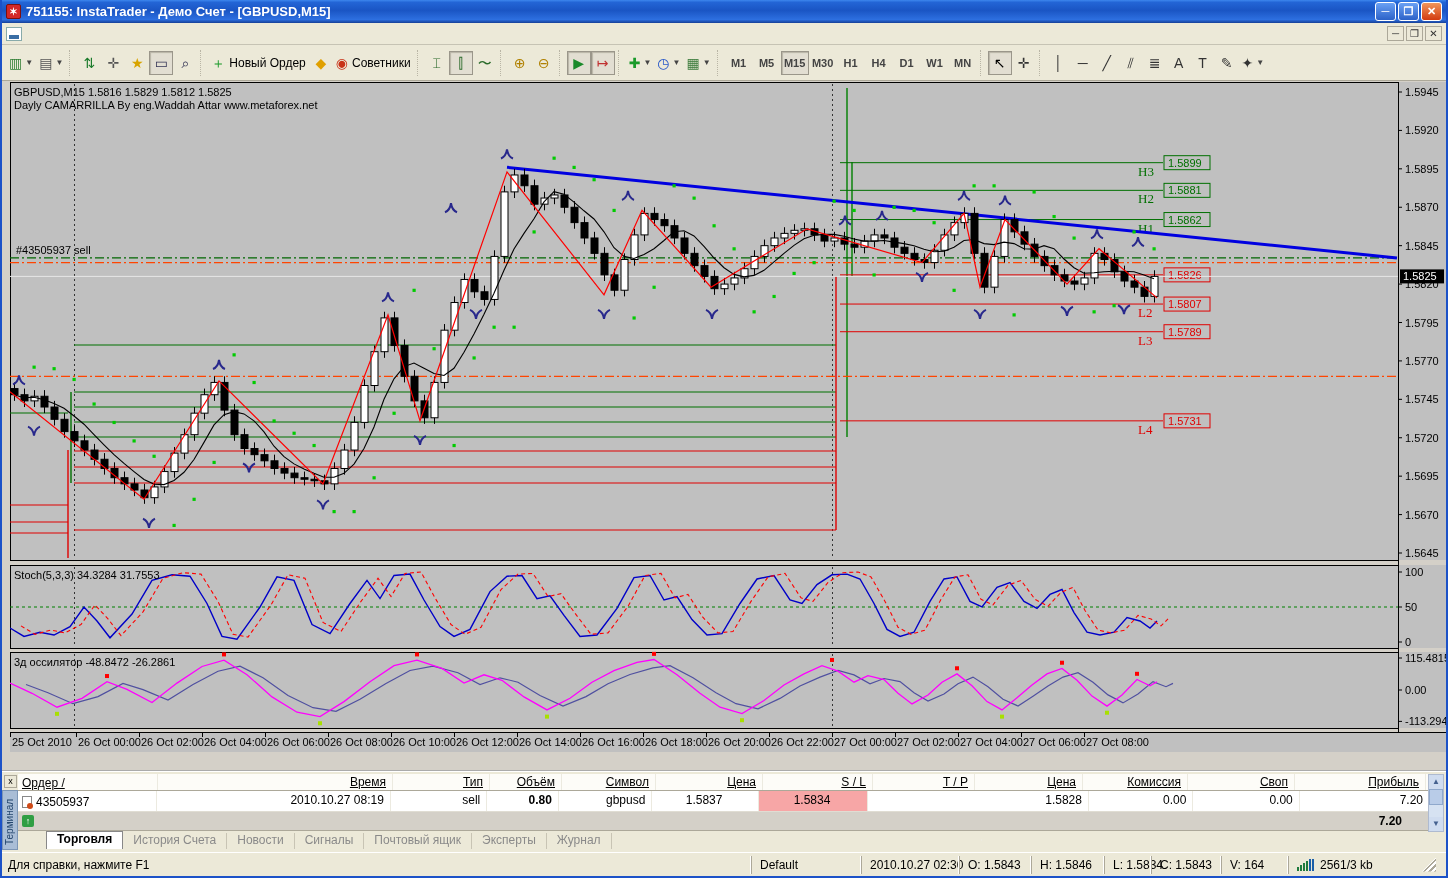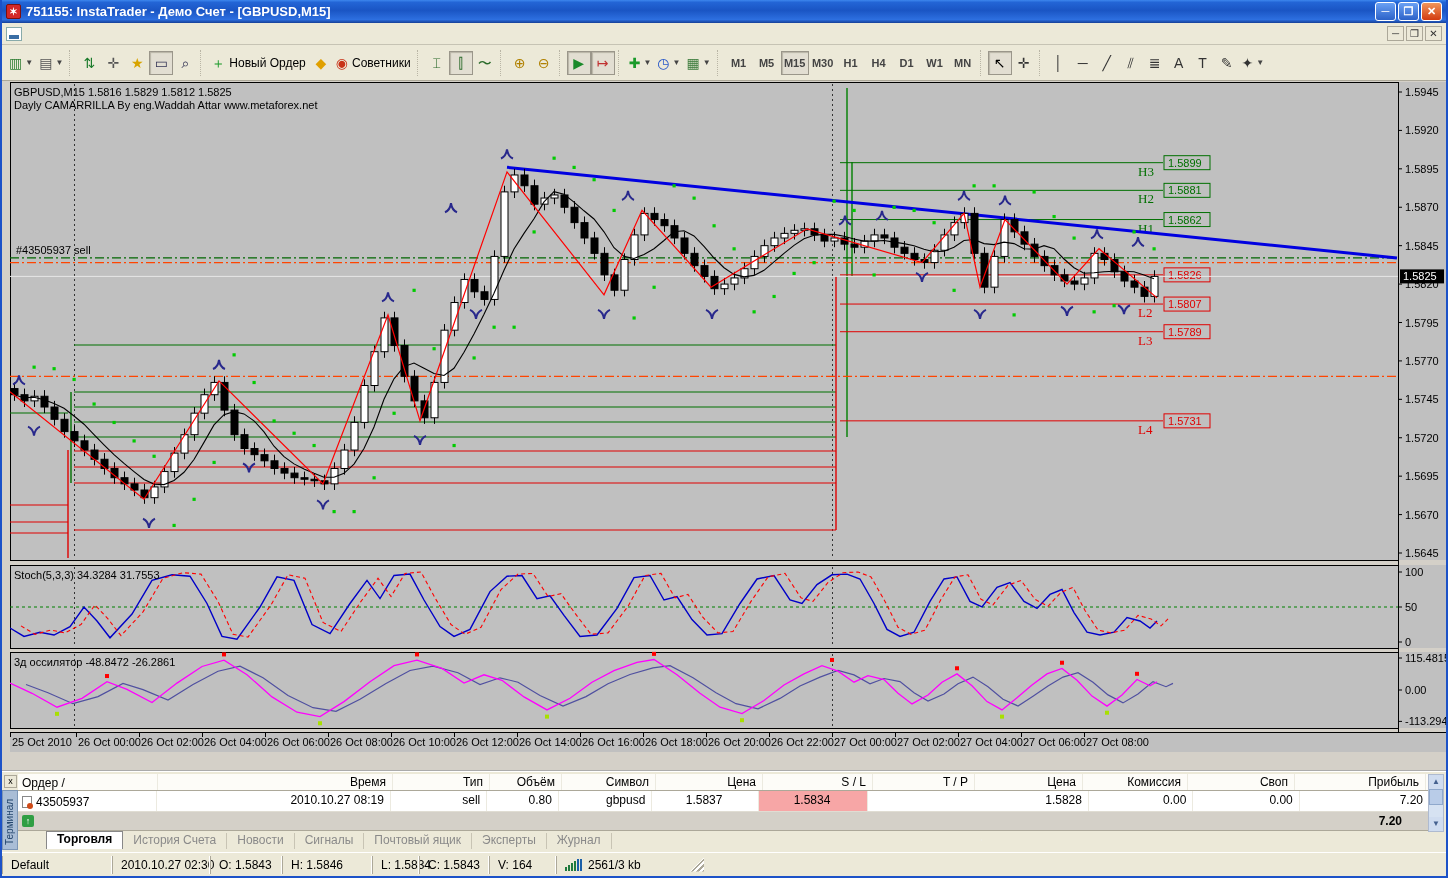--- a/index.html
+++ b/index.html
@@ -49,21 +49,21 @@
   .terminal{position:absolute;left:0;top:770px;width:100%;height:82px;background:#ece9d8;border-top:2px groove #fff;}
   .t-close{position:absolute;left:2px;top:3px;width:13px;height:13px;border:1px solid #aca899;background:#ece9d8;
     font-size:9px;line-height:11px;text-align:center;color:#000;}
   .t-strip{position:absolute;left:0;top:18px;width:16px;height:60px;background:#a9bdd6;border:1px solid #7d96b5;}
   .t-strip span{position:absolute;left:1px;top:54px;transform:rotate(-90deg);transform-origin:0 0;
     font-size:10px;color:#24466e;white-space:nowrap;}
   .t-table{position:absolute;left:16px;top:2px;width:1412px;}
   .t-row{display:flex;height:21px;background:#fff;border-bottom:1px solid #e0ddd3;}
   .t-row.head{height:17px;background:#fdfcf8;border-bottom:1px solid #aca899;color:#000;}
   .t-cell{padding:2px 6px 0 4px;text-align:right;border-right:1px solid #eceae0;overflow:hidden;white-space:nowrap;font-size:12px;}
-  .t-row.head .t-cell{padding-top:1px;font-size:12px;}
+  .t-row.head .t-cell{padding-top:1px;font-size:12px;text-decoration:underline;}
   .t-cell.left{text-align:left;display:flex;align-items:center;gap:4px;}
   .t-cell.pink{background:#f7a6a6;}
   .doc-ico{width:10px;height:12px;background:#fff;border:1px solid #888;position:relative;flex:none;}
   .doc-ico:after{content:"";position:absolute;right:-2px;bottom:-2px;width:6px;height:6px;border-radius:50%;background:#d04a18;}
   .t-balance{display:flex;height:19px;background:#d4d0c8;font-weight:bold;align-items:center;padding-left:4px;border-bottom:1px solid #aca899;}
   .bal-ico{width:12px;height:12px;background:#2f9e44;border-radius:2px;color:#fff;font-size:9px;line-height:12px;text-align:center;margin-right:8px;}
   .t-balance .profit{margin-left:auto;margin-right:28px;}
   .t-tabs{display:flex;align-items:flex-end;height:18px;background:#ece9d8;padding-left:28px;}
   .ttab{padding:0 10px;color:#8a8a8a;font-size:12px;border-right:1px solid #c8c4b4;height:16px;}
   .ttab.active{background:#fff;border:1px solid #888;border-bottom:none;color:#000;font-weight:bold;height:18px;}
@@ -732,21 +732,21 @@
           <div class="t-cell" style="width: 107px;">Своп</div>
           <div class="t-cell" style="width: 131px;">Прибыль</div>
         </div>
         <div class="t-row">
           <div class="t-cell left" style="width: 140px;">
             <span class="doc-ico"></span>
             <span>43505937</span>
           </div>
           <div class="t-cell" style="width: 235px;">2010.10.27 08:19</div>
           <div class="t-cell" style="width: 97px;">sell</div>
-          <div class="t-cell" style="width: 72px;">0.80</div>
+          <div class="t-cell" style="width: 72px; font-weight: bold;">0.80</div>
           <div class="t-cell" style="width: 94px;">gbpusd</div>
           <div class="t-cell" style="width: 107px; text-align: center;">1.5837</div>
           <div class="t-cell pink" style="width: 110px; text-align: center;">1.5834</div>
           <div class="t-cell" style="width: 114px; margin-top: 48px;">1.5760</div>
           <div class="t-cell" style="width: 108px;">1.5828</div>
           <div class="t-cell" style="width: 105px;">0.00</div>
           <div class="t-cell" style="width: 107px;">0.00</div>
           <div class="t-cell" style="width: 131px;">7.20</div>
         </div>
         <div class="t-balance">
@@ -764,24 +764,25 @@
         </div>
       </div>
     <div class="t-scroll">
       <div class="up">▲</div>
       <div class="thumb"></div>
       <div class="dn">▼</div>
     </div>
   </div>
 
   <div class="statusbar">
+    <div class="sseg first">Для справки, нажмите F1</div>
     <div class="sseg" style="width:110px">Default</div>
     <div class="sseg" style="width:98px">2010.10.27 02:30</div>
     <div class="sseg" style="width:72px">O: 1.5843</div>
-    <div class="sseg" style="width:90px">H: 1.5846</div>
+    <div class="sseg" style="width:73px">H: 1.5846</div>
     <div class="sseg" style="width:47px">L: 1.5834</div>
     <div class="sseg" style="width:70px">C: 1.5843</div>
     <div class="sseg" style="width:67px">V: 164</div>
     <div class="sseg" style="width:158px">
       <span class="bars">
           <i style="height:4px"></i>
           <i style="height:6px"></i>
           <i style="height:8px"></i>
           <i style="height:10px"></i>
           <i style="height:12px;background:#1b5fa8"></i>

